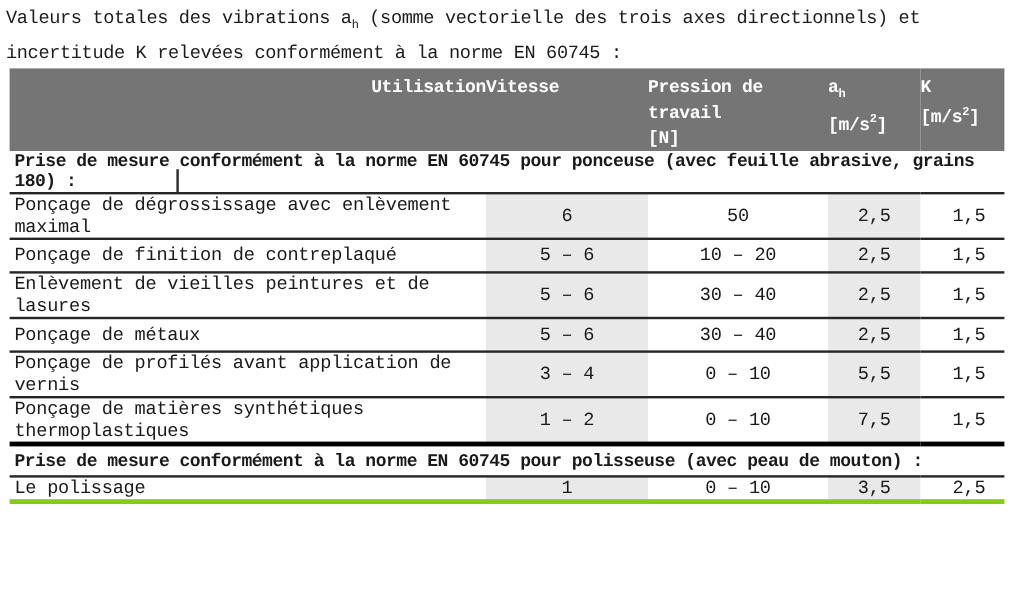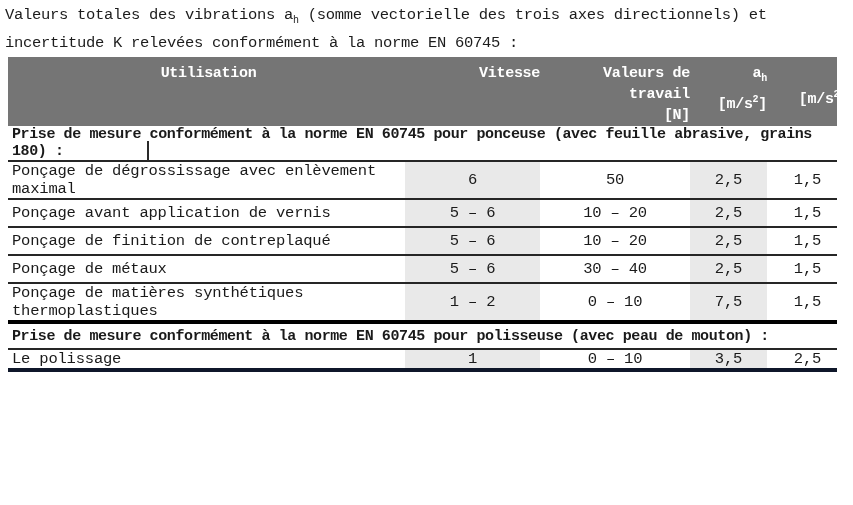--- a/index.html
+++ b/index.html
@@ -23,41 +23,41 @@
     border-collapse:collapse; table-layout:fixed;
   }
   col.c1 { width:397px; }
   col.c2 { width:135px; }
   col.c3 { width:150px; }
   col.c4 { width:77px;  }
   col.c5 { width:81px;  }
   thead tr { background:#757575; color:#ffffff; }
   th {
     font-weight:bold; font-size:15px; line-height:21px;
-    vertical-align:top; padding-top:6px; text-align:right;
+    vertical-align:top; padding-top:6px; text-align:left;
     letter-spacing:-0.3px; height:53px;
   }
-  th.left { text-align:center; padding-left:4px; }
+  th.left { text-align:right; padding-left:4px; }
   th sub { font-size:10px; }
   th sup { font-size:10px; }
   tr.section td {
     font-weight:bold; text-align:left; padding-left:4px;
     font-size:15px; letter-spacing:-0.4px;
     height:27px; border-bottom:2px solid #262626;
     background:#ffffff;
   }
   tr.data td {
     height:28px; font-size:15.5px; letter-spacing:-0.2px;
     border-bottom:2px solid #262626; text-align:center;
     vertical-align:middle;
   }
   tr.data td.c-use { text-align:left; padding-left:4px; }
   td.shaded { background:#e9e9e9; }
   tr.thick td { border-bottom:4px solid #000000; }
-  tr.last td { border-bottom:4px solid #0f172a; height:21px; }
+  tr.last td { border-bottom:4px solid #84cc16; height:21px; }
   .caret {
     position:absolute; left:147px; top:141px;
     width:2px; height:20px; background:#2a2a2a;
   }
 </style>
 </head>
 <body>
 
 <div class="page">
 
@@ -69,21 +69,21 @@
         <col class="c2">
         <col class="c3">
         <col class="c4">
         <col class="c5">
     </colgroup>
     <thead>
       <tr>
         <th class="left">Utilisation</th>
         <th>Vitesse</th>
         <th>
-          <div>Valeurs de travail</div>
+          <div>Pression de travail</div>
           <div>[N]</div>
         </th>
         <th>
           <div><span>a</span><sub>h</sub></div>
           <div><span>[m/s</span><sup>2</sup><span>]</span></div>
         </th>
         <th>
           <div>K</div>
           <div><span>[m/s</span><sup>2</sup><span>]</span></div>
         </th>
@@ -95,38 +95,45 @@
       </tr>
 
       <tr class="data">
         <td class="c-use">Ponçage de dégrossissage avec enlèvement maximal</td>
         <td class="shaded">6</td>
         <td>50</td>
         <td class="shaded">2,5</td>
         <td>1,5</td>
       </tr>
       <tr class="data">
-        <td class="c-use">Ponçage avant application de vernis</td>
+        <td class="c-use">Ponçage de finition de contreplaqué</td>
         <td class="shaded">5 – 6</td>
         <td>10 – 20</td>
         <td class="shaded">2,5</td>
         <td>1,5</td>
       </tr>
       <tr class="data">
-        <td class="c-use">Ponçage de finition de contreplaqué</td>
+        <td class="c-use">Enlèvement de vieilles peintures et de lasures</td>
         <td class="shaded">5 – 6</td>
-        <td>10 – 20</td>
+        <td>30 – 40</td>
         <td class="shaded">2,5</td>
         <td>1,5</td>
       </tr>
       <tr class="data">
         <td class="c-use">Ponçage de métaux</td>
         <td class="shaded">5 – 6</td>
         <td>30 – 40</td>
         <td class="shaded">2,5</td>
+        <td>1,5</td>
+      </tr>
+      <tr class="data">
+        <td class="c-use">Ponçage de profilés avant application de vernis</td>
+        <td class="shaded">3 – 4</td>
+        <td>0 – 10</td>
+        <td class="shaded">5,5</td>
         <td>1,5</td>
       </tr>
       <tr class="data thick">
         <td class="c-use">Ponçage de matières synthétiques thermoplastiques</td>
         <td class="shaded">1 – 2</td>
         <td>0 – 10</td>
         <td class="shaded">7,5</td>
         <td>1,5</td>
       </tr>
 

